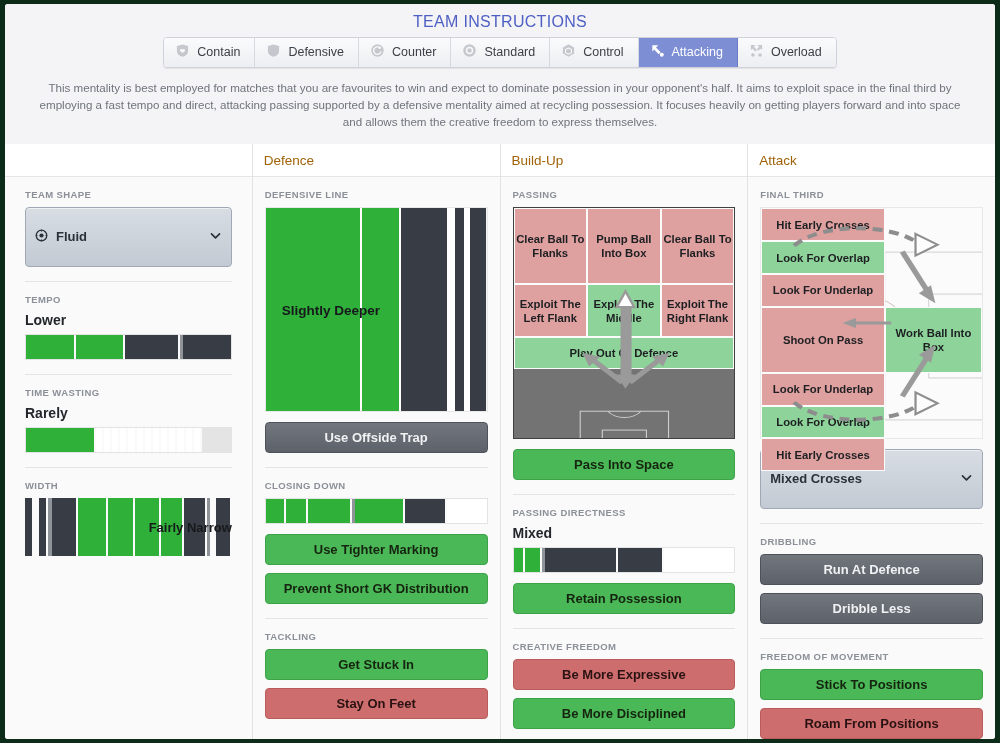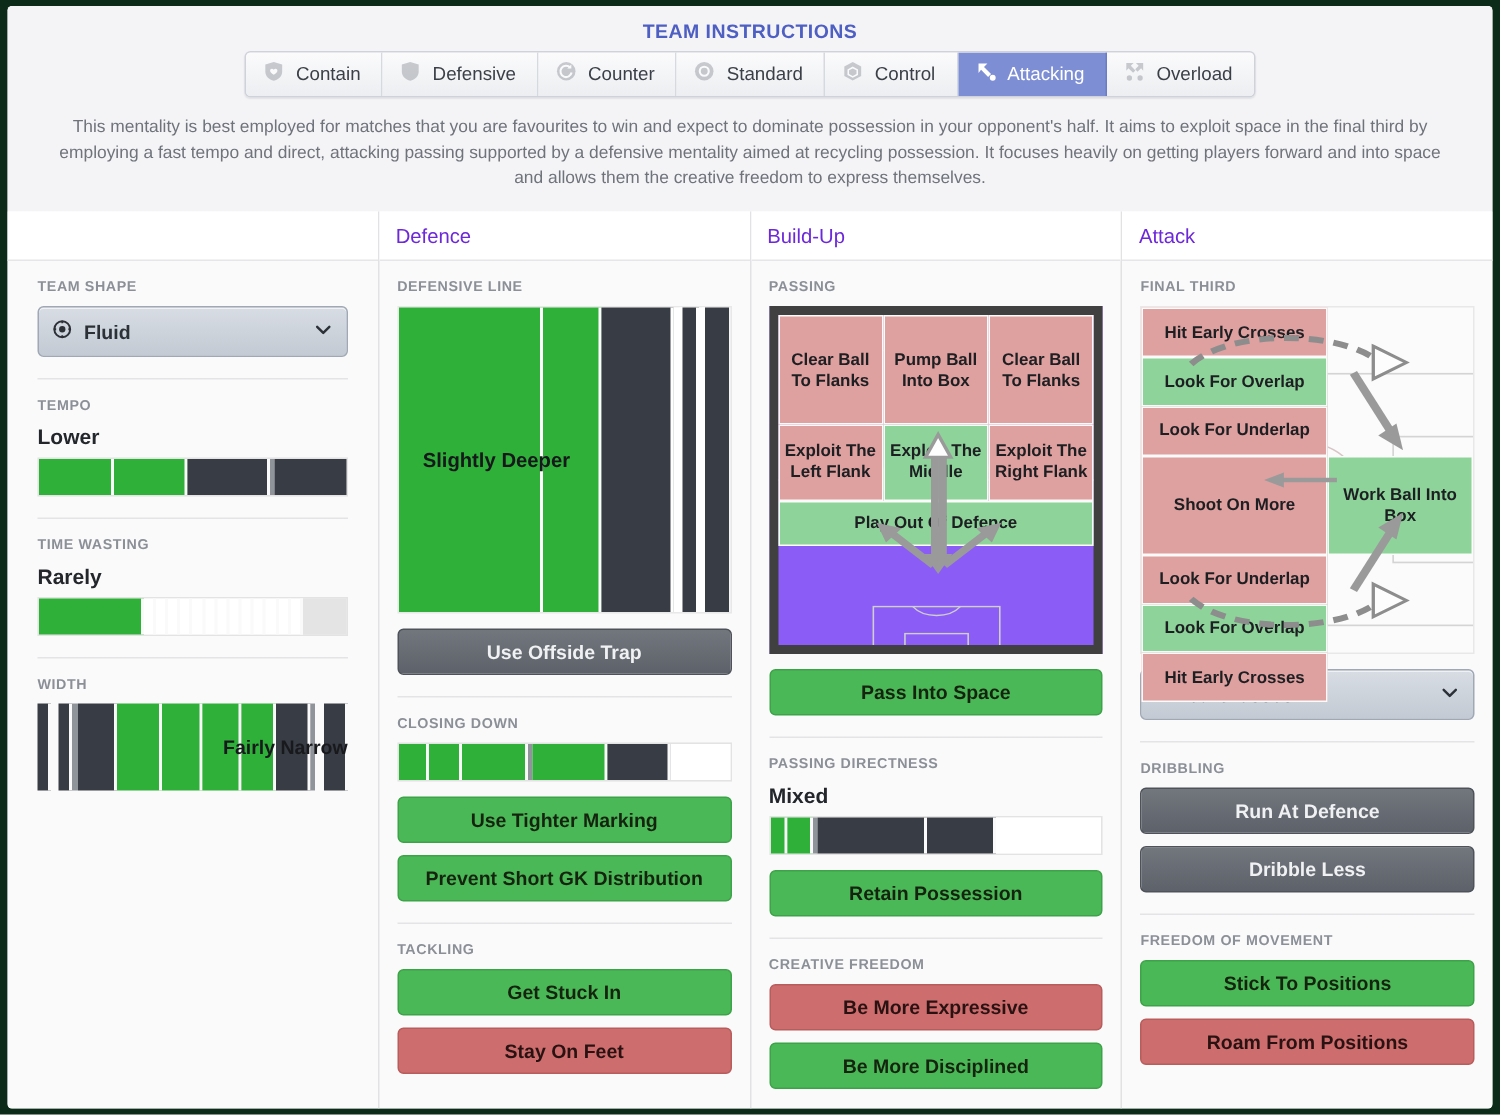--- a/index.html
+++ b/index.html
@@ -11,21 +11,21 @@
   }
   .app{
     position:absolute;left:5px;top:4px;width:990px;height:735px;
     background:#ffffff;border-radius:3px;overflow:hidden;
     display:flex;flex-direction:column;
   }
 
   
   .header{background:#f4f4f6;padding:0;flex:0 0 auto;}
   .ti-title{
-    text-align:center;color:#4e5fc4;font-size:13px;font-weight:bold;
+    text-align:center;color:#4e5fc4;font-size:16px;font-weight:normal;
     letter-spacing:.3px;padding:9px 0 6px;
   }
   .mentality-bar{display:flex;justify-content:center;}
   .mentality-group{
     display:flex;border-radius:4px;overflow:hidden;
     border:1px solid #cfd2da;box-shadow:0 1px 1px rgba(0,0,0,.07);
   }
   .m-tab{
     display:flex;align-items:center;gap:7px;
     padding:5px 14px 6px 11px;font-size:12.5px;color:#3b3f47;
@@ -40,40 +40,40 @@
     color:#6f737b;font-size:11.6px;line-height:1.45;text-align:center;
     padding:12px 30px 14px;
   }
 
   
   .columns{display:flex;flex:1 1 auto;background:#fafafa;}
   .col{flex:1 1 0;border-right:1px solid #e2e2e4;display:flex;flex-direction:column;}
   .col:last-child{border-right:none;}
   .col-head{
     height:32px;display:flex;align-items:center;padding:0 0 0 11px;
-    font-size:13.5px;color:#6d28d9;background:#fff;
+    font-size:13.5px;color:#a16207;background:#fff;
     border-bottom:1px solid #e6e6e8;
   }
   .col-head.blank{color:transparent;}
   .col-body{padding:12px 12px 0;flex:1 1 auto;font-weight:bold;}
   .col:first-child .col-body{padding:12px 20px 0 20px;}
 
   .sect-lbl{
     font-size:9.5px;letter-spacing:.4px;color:#8b8f97;
     text-transform:uppercase;margin:0 0 7px;
   }
   .hr{height:1px;background:#e4e4e6;margin:14px 0 12px;}
   .big-val{font-size:14px;color:#23262b;margin:0 0 6px;}
 
   
   .dd{
-    display:flex;align-items:flex-end;gap:8px;
+    display:flex;align-items:flex-start;gap:8px;
     background:linear-gradient(#d8dde4,#c3cad3);
     border:1px solid #9fa8b4;border-radius:4px;
-    padding:8px 9px;font-size:13px;color:#2c3037;cursor:pointer;
+    padding:21px 9px;font-size:13px;color:#2c3037;cursor:pointer;
     box-shadow:inset 0 1px 0 rgba(255,255,255,.6);
   }
   .dd .dd-txt{flex:1 1 auto;}
   .chev{width:13px;height:13px;flex:0 0 13px;}
 
   
   .seg-row{display:flex;height:26px;background:#f2f2f2;border:1px solid #e3e3e3;box-sizing:border-box;}
   .seg{height:100%;box-sizing:border-box;border-right:2px solid #fafafa;}
   .seg:last-child{border-right:none;}
   .s-green{background:#2eb039;}
@@ -105,21 +105,21 @@
   .btn{
     display:block;width:100%;box-sizing:border-box;text-align:center;
     font-size:13px;padding:7px 4px;border-radius:4px;margin:0 0 8px;
     cursor:pointer;border:1px solid rgba(0,0,0,.18);
   }
   .b-green{background:#4bb857;color:#15240f;border-color:#3da348;}
   .b-red{background:#cd6d6d;color:#2a1212;border-color:#b85c5c;}
   .b-grey{background:linear-gradient(#72767d,#5d6169);color:#f0f1f3;border-color:#4e525a;}
 
   
-  .pitch{position:relative;width:100%;height:232px;background:#8b5cf6;border:6px solid #404040;box-sizing:border-box;}
+  .pitch{position:relative;width:100%;height:232px;background:#737373;border:1px solid #404040;box-sizing:border-box;}
   .pitch svg.lines{position:absolute;inset:0;width:100%;height:100%;}
   .zone{
     position:absolute;display:flex;align-items:center;justify-content:center;
     text-align:center;font-size:11.3px;line-height:1.25;color:#1d1f22;
     box-sizing:border-box;border:1px solid #fbfbfb;cursor:pointer;
   }
   .z-green{background:#8ed49a;}
   .z-red{background:#dfa0a0;}
   .arrows{position:absolute;inset:0;width:100%;height:100%;pointer-events:none;}
 
@@ -425,21 +425,21 @@
               <div class="zone z-red" style="left: 0px; width: 56%; top: 0%; height: 14.2857%;">
                 <span>Hit Early Crosses</span>
               </div>
               <div class="zone z-green" style="left: 0px; width: 56%; top: 14.2857%; height: 14.2857%;">
                 <span>Look For Overlap</span>
               </div>
               <div class="zone z-red" style="left: 0px; width: 56%; top: 28.5714%; height: 14.2857%;">
                 <span>Look For Underlap</span>
               </div>
               <div class="zone z-red" style="left: 0px; width: 56%; top: 42.8571%; height: 28.5714%;">
-                <span>Shoot On More</span>
+                <span>Shoot On Pass</span>
               </div>
               <div class="zone z-red" style="left: 0px; width: 56%; top: 71.4286%; height: 14.2857%;">
                 <span>Look For Underlap</span>
               </div>
               <div class="zone z-green" style="left: 0px; width: 56%; top: 85.7143%; height: 14.2857%;">
                 <span>Look For Overlap</span>
               </div>
               <div class="zone z-red" style="left: 0px; width: 56%; top: 100%; height: 14.2857%;">
                 <span>Hit Early Crosses</span>
               </div>

